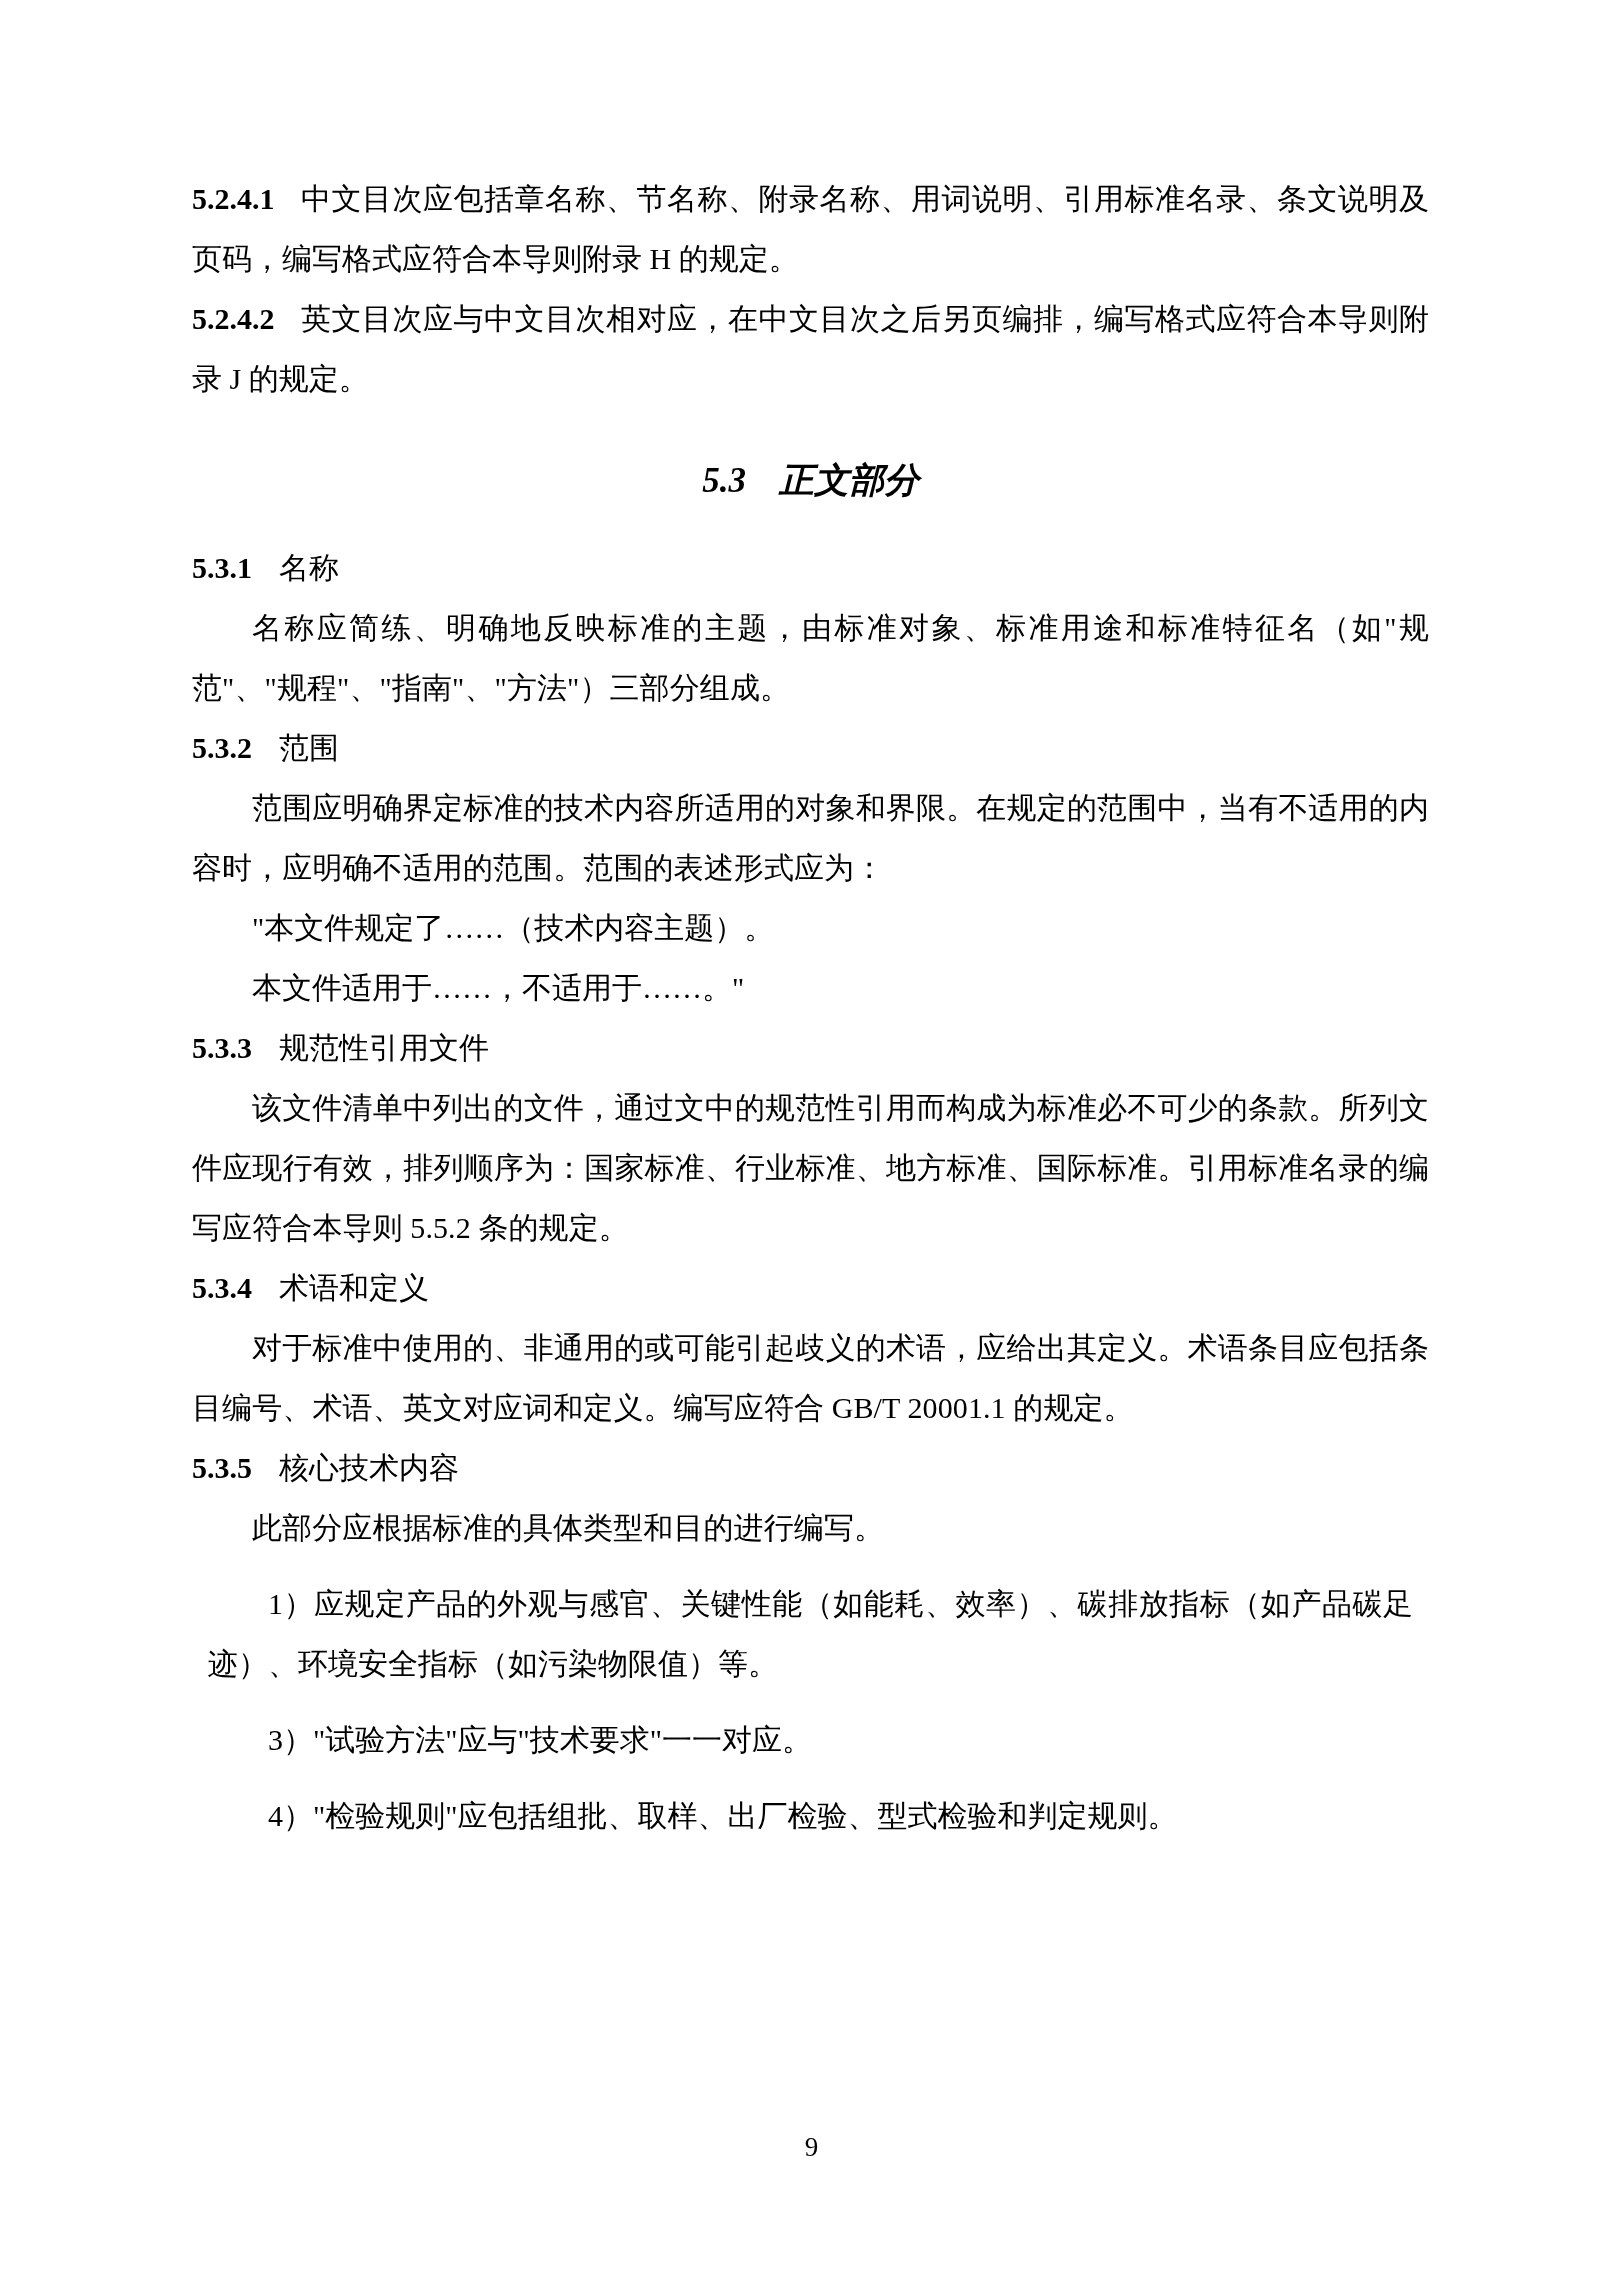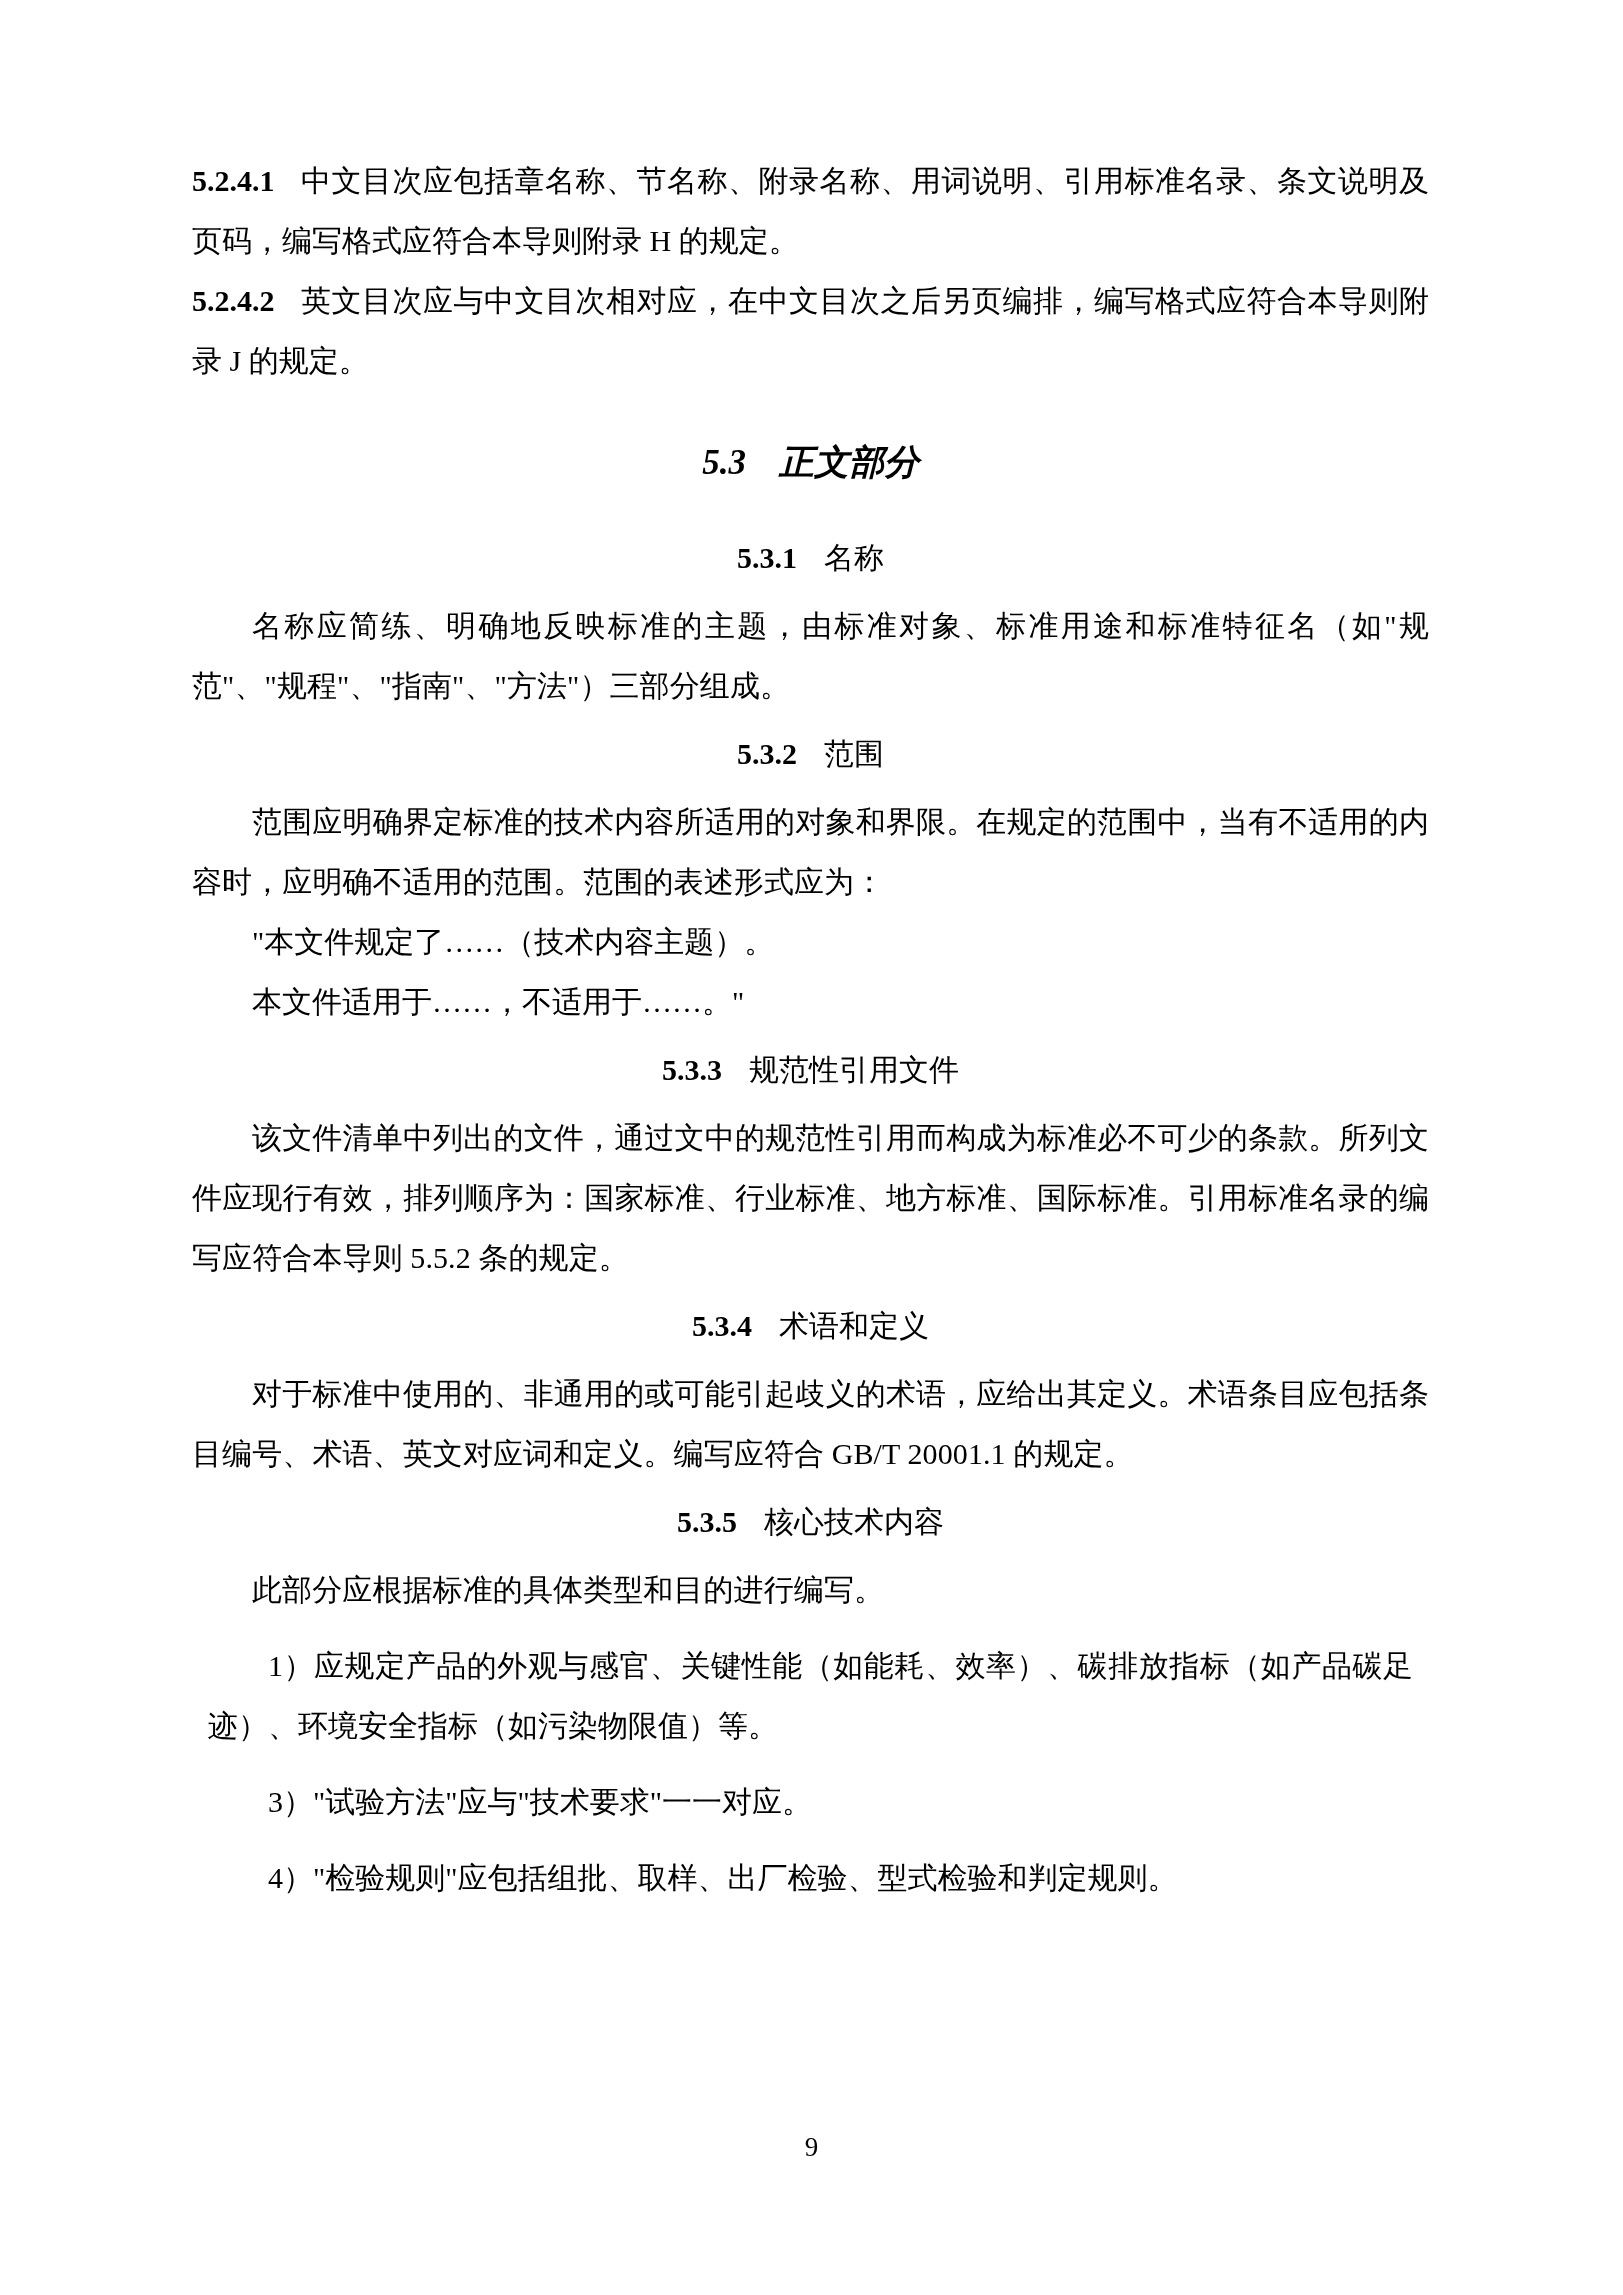--- a/index.html
+++ b/index.html
@@ -13,21 +13,21 @@
     height: 2295px;
     background: #ffffff;
     box-sizing: border-box;
     font-family: "Liberation Serif", "DejaVu Serif", serif;
     color: #000000;
     overflow: hidden;
   }
   .content {
     position: absolute;
     left: 192px;
-    top: 151px;
+    top: 169px;
     width: 1237px;
   }
 
   
   .para {
     font-size: 30px;
     line-height: 60px;
     text-align: justify;
     text-justify: inter-ideograph;
     margin: 0 0 0 0;
@@ -46,22 +46,22 @@
   }
   .clause .gap {
     display: inline-block;
     width: 26px;
   }
 
   
   .subhead {
     font-size: 30px;
     line-height: 60px;
-    margin: 8px;
-    text-align: center;
+    margin: 0;
+    text-align: left;
     white-space: nowrap;
   }
   .subhead .num {
     font-weight: bold;
   }
   .subhead .gap {
     display: inline-block;
     width: 27px;
   }
 

